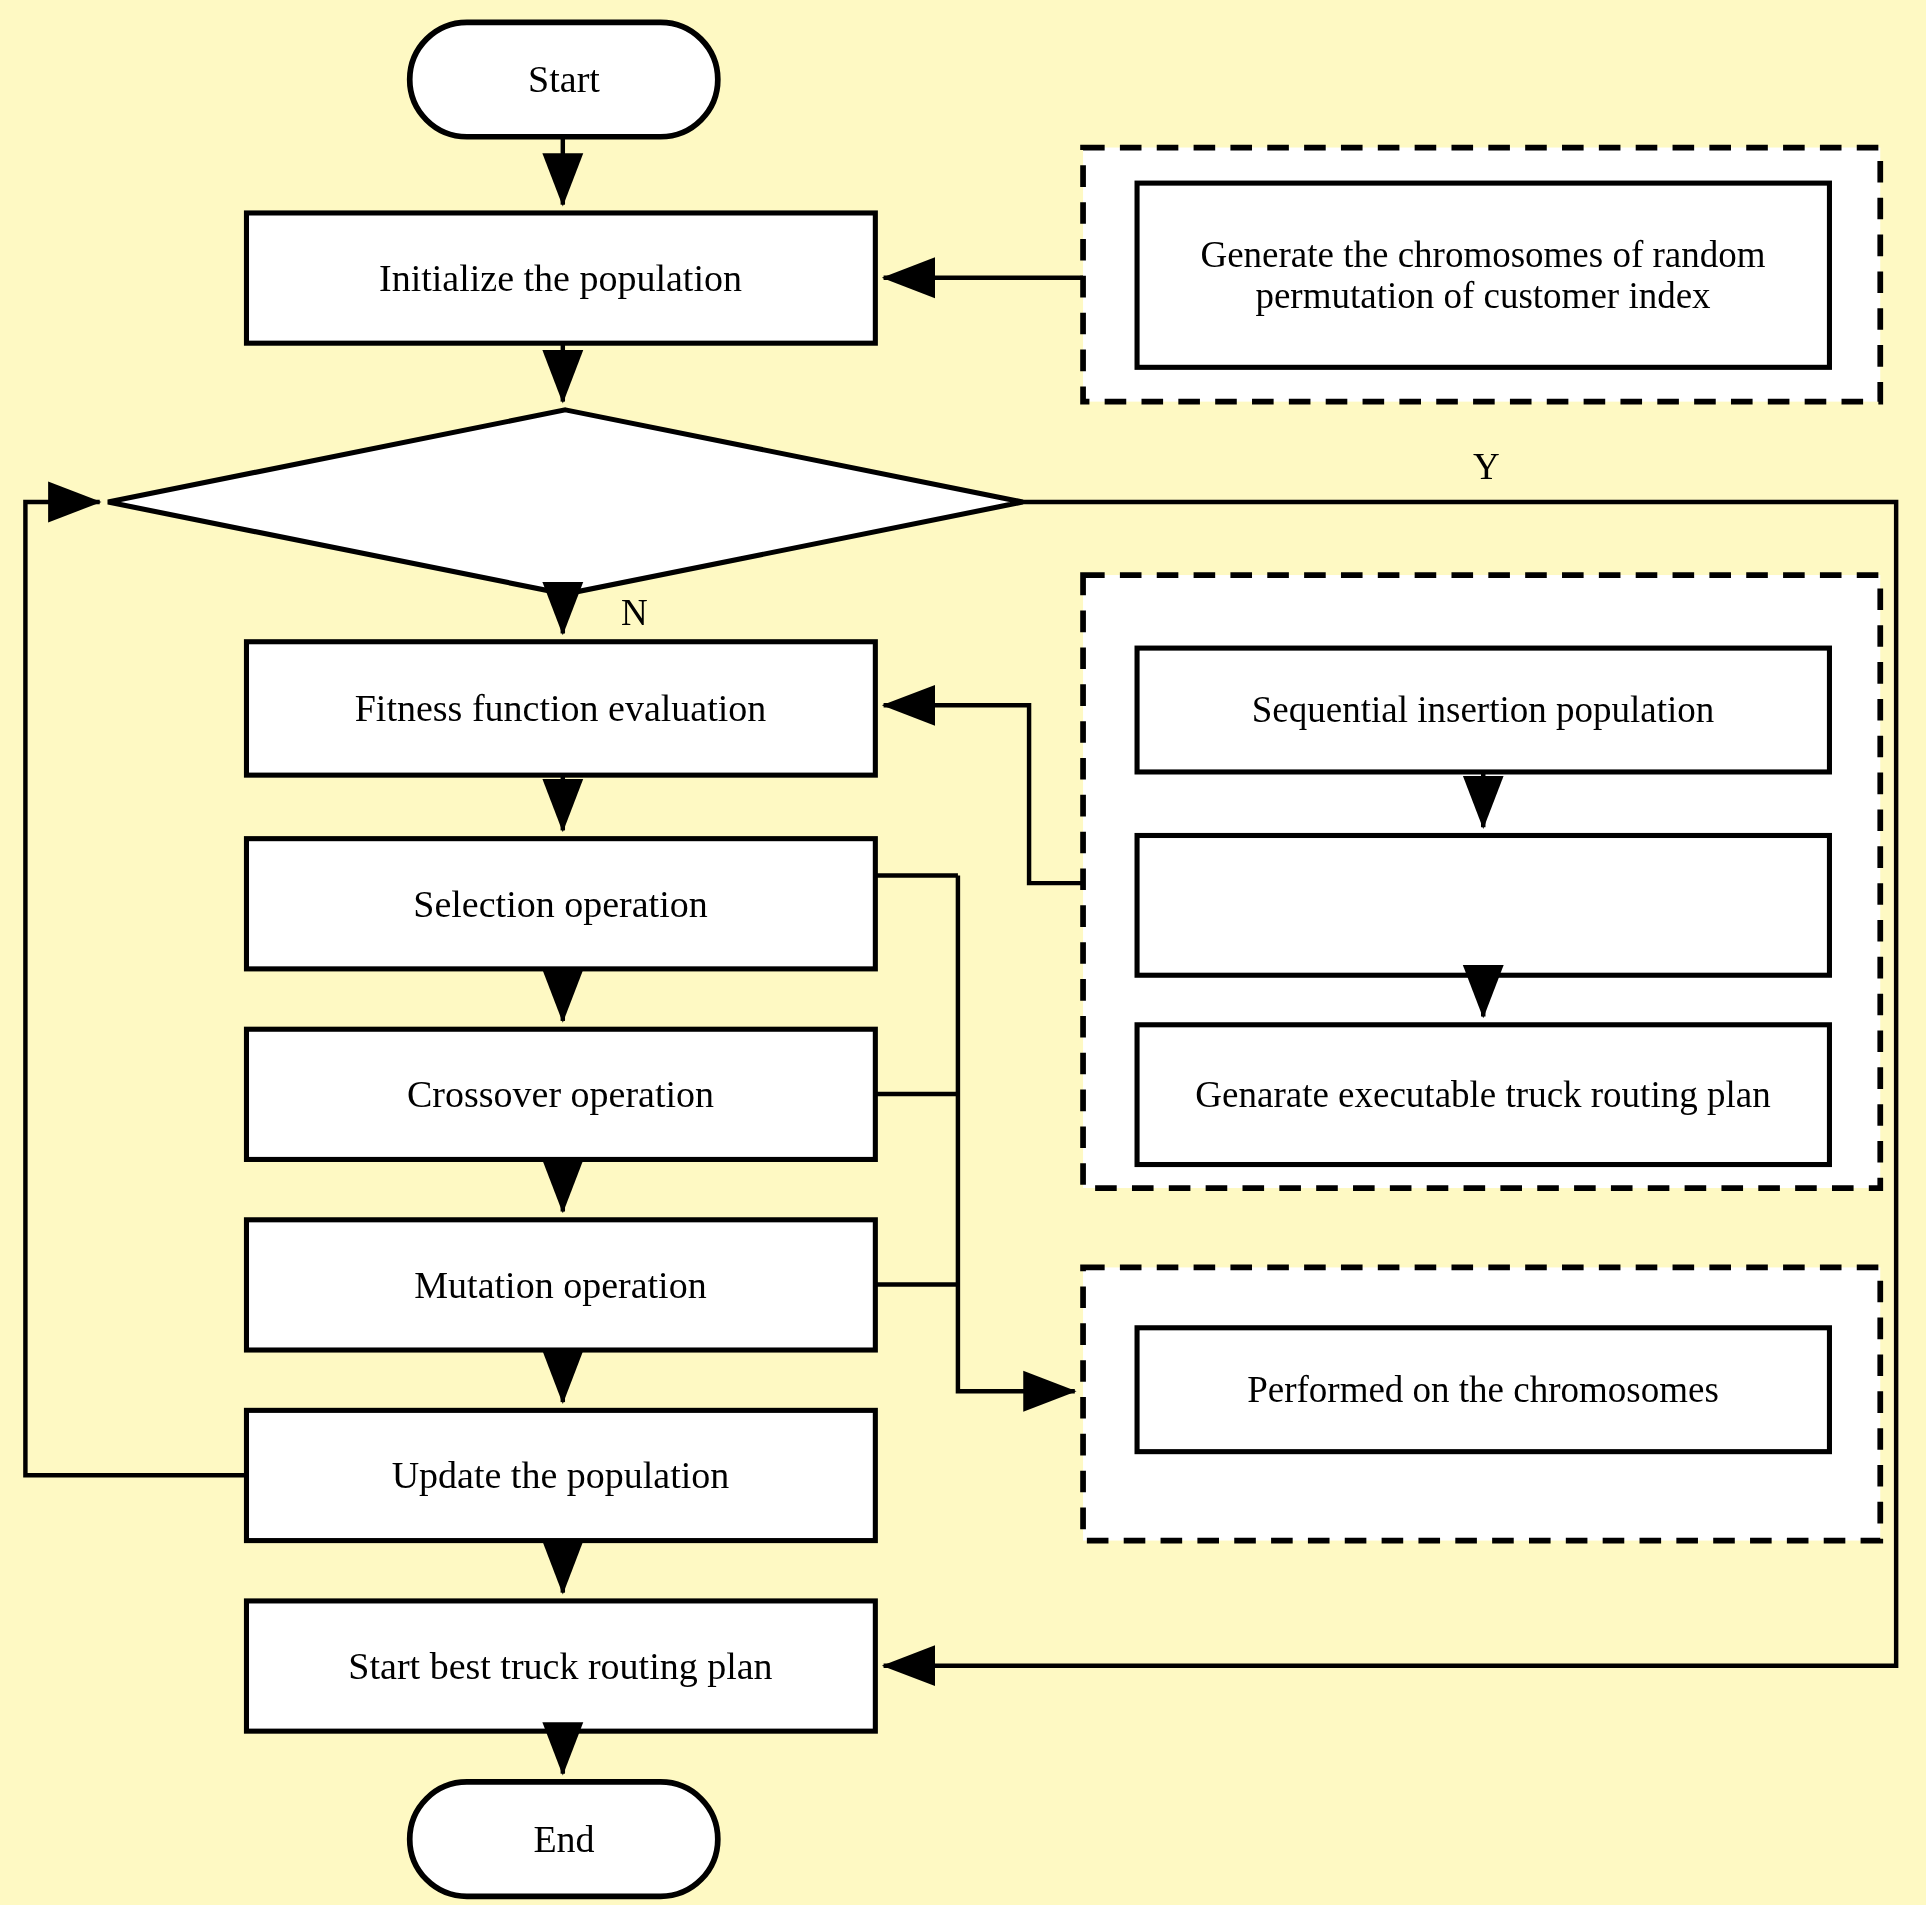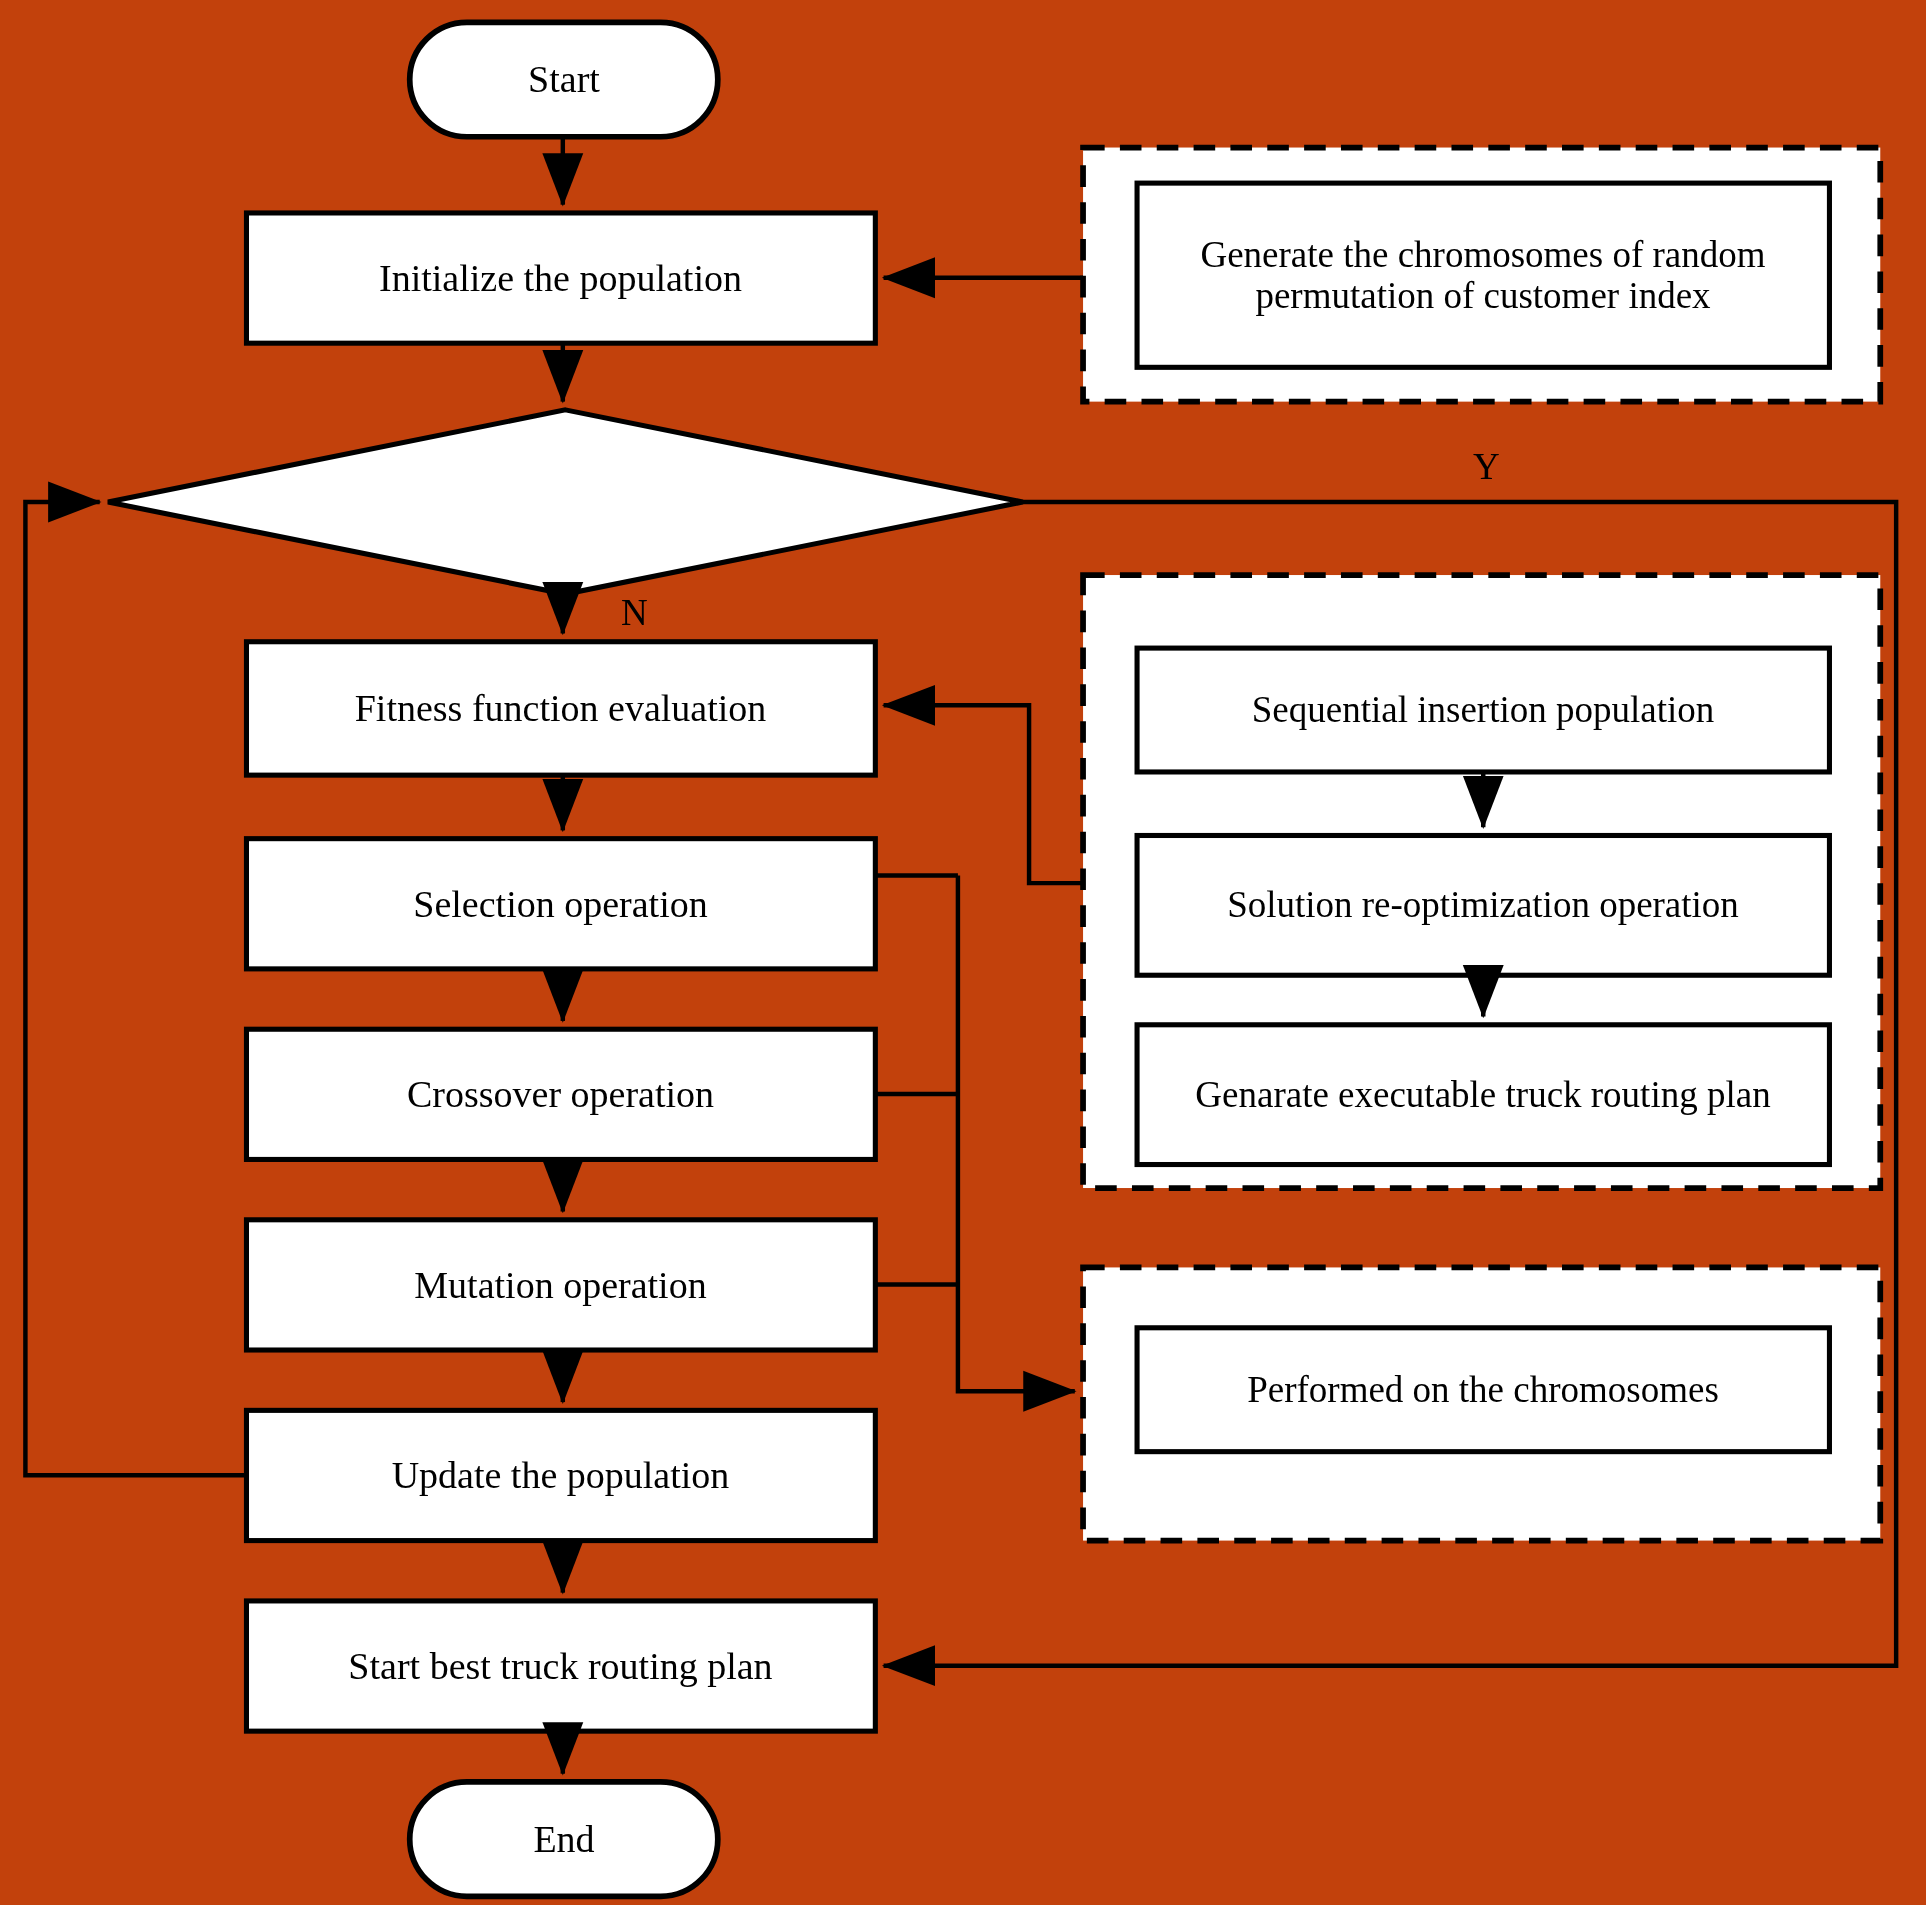--- a/index.html
+++ b/index.html
@@ -4,21 +4,21 @@
 <style>
   html, body {
     margin: 0;
     padding: 0;
     background: #ffffff;
   }
   #canvas {
     position: relative;
     width: 1926px;
     height: 1906px;
-    background: #c2410c;
+    background: #fef9c3;
     overflow: hidden;
   }
   svg.layer {
     position: absolute;
     top: 0;
     left: 0;
     width: 1926px;
     height: 1906px;
   }
   .node-text {
@@ -147,21 +147,20 @@
   <div class="node-text sz-lg" style="left:246px; top:1410px; width:629px; height:130px;">Update the population</div>
 
   <div class="node-text sz-lg" style="left:246px; top:1601px; width:629px; height:130px;">Start best truck routing plan</div>
 
   <div class="node-text sz-lg" style="left:410px; top:1782px; width:308px; height:114px;">End</div>
 
   <div class="node-text sz-md" style="left:1137px; top:183px; width:692px; height:184px;">Generate the chromosomes of random permutation of customer index</div>
 
   <div class="node-text sz-md" style="left:1137px; top:648px; width:692px; height:124px;">Sequential insertion population</div>
 
-  <div class="node-text sz-md" style="left:1137px; top:835px; width:692px; height:140px;">Solution re-optimization operation</div>
 
   <div class="node-text sz-md" style="left:1137px; top:1025px; width:692px; height:140px;">Genarate executable truck routing plan</div>
 
   <div class="node-text sz-md" style="left:1137px; top:1328px; width:692px; height:124px;">Performed on the chromosomes</div>
 
   <div class="edge-label" style="left:1473px; top:445px;">Y</div>
 
   <div class="edge-label" style="left:621px; top:591px;">N</div>
 
 </div>

